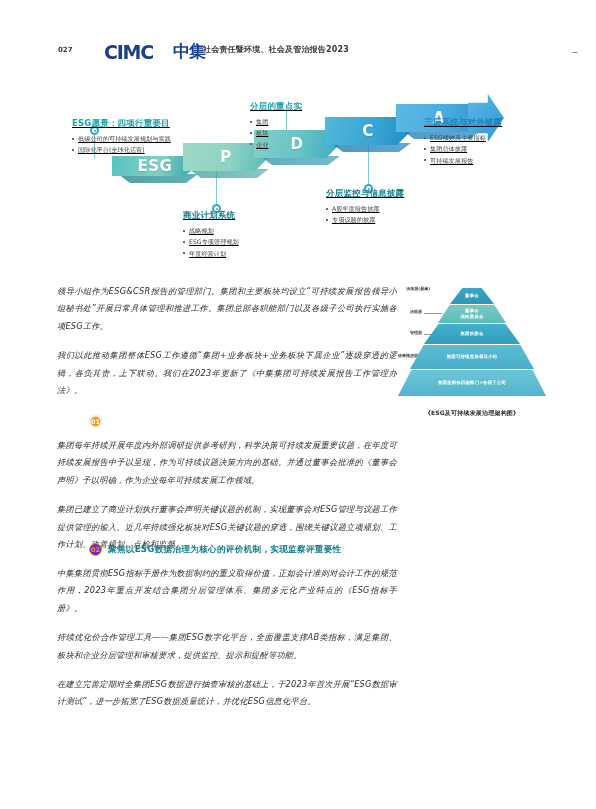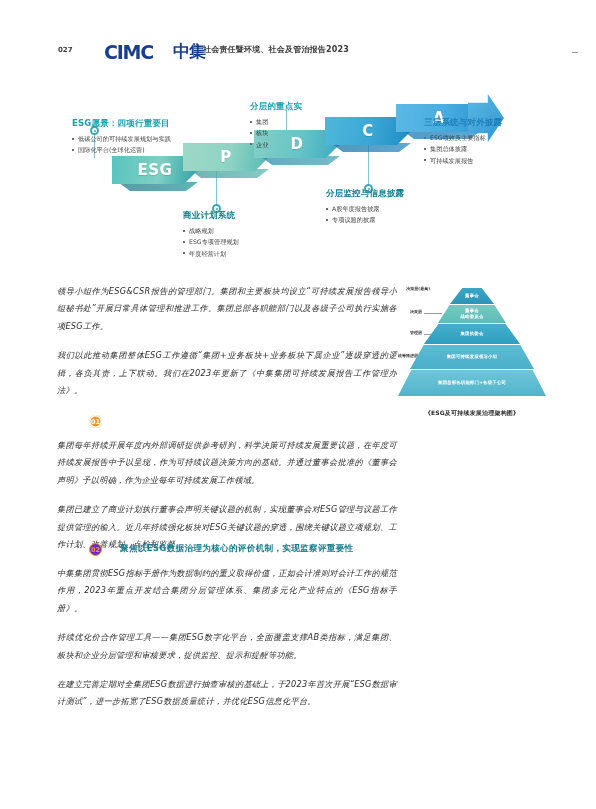--- a/index.html
+++ b/index.html
@@ -43,21 +43,21 @@
     clip-path: polygon(0 0, calc(100% - 14px) 0, 100% 50%, calc(100% - 14px) 100%, 0 100%);
     display:flex; align-items:center; justify-content:center;
   }
   .chev .shadow {
     position:absolute; left:6px; bottom:-7px; width:calc(100% - 6px); height:9px;
     clip-path: polygon(0 0, 100% 0, calc(100% - 12px) 100%, 12px 100%);
     opacity:.75;
   }
   .chev .lbl { font-size:15px; letter-spacing:0.5px; text-shadow:0 1px 1px rgba(0,0,0,.12); }
 
-  .c-esg { left:112px; top:68px;  width:86px; height:28px; }
+  .c-esg { left:112px; top:68px;  width:86px; height:20px; }
   .c-esg .face   { background:linear-gradient(100deg,#57c3c0 0%,#7fd0c2 55%,#2f9fa8 100%); }
   .c-esg .shadow { background:linear-gradient(90deg,#1f7d84,#2d9aa0); }
 
   .c-p   { left:183px; top:55px;  width:86px; height:28px; }
   .c-p .face     { background:linear-gradient(100deg,#9ed8c6 0%,#8fd3c4 55%,#53b9b4 100%); }
   .c-p .shadow   { background:linear-gradient(90deg,#3d9c9c,#5fb6b0); }
 
   .c-d   { left:254px; top:42px;  width:86px; height:28px; }
   .c-d .face     { background:linear-gradient(100deg,#83cfc6 0%,#66c3c6 55%,#3aa9c2 100%); }
   .c-d .shadow   { background:linear-gradient(90deg,#2f8fa6,#47a6ba); }
@@ -82,21 +82,21 @@
     background:#fff; border:2px solid #3ba7bd;
   }
   .node::after{
     content:''; position:absolute; left:1.5px; top:1.5px; width:2px; height:2px;
     border-radius:50%; background:#3ba7bd;
   }
   .vline { position:absolute; width:1px; background:#7ec9d6; }
   .hline { position:absolute; height:1px; background:#7ec9d6; }
 
   
-  .callout { position:absolute; }
+  .callout { position:absolute;text-decoration:underline; }
   .callout h4 {
     font-size:8.5px; font-weight:700; letter-spacing:.2px; white-space:nowrap;
     margin-bottom:3px;
   }
   .callout ul { list-style:none; }
   .callout li {
     font-size:6.2px; color:#3d3d3d; line-height:1.85; white-space:nowrap;
     padding-left:6px; position:relative;
   }
   .callout li::before{
@@ -144,21 +144,21 @@
     font-weight:700;
   }
   .pyr-lead { position:absolute; height:1px; background:#9a9a9a; }
   .pyr-cap {
     position:absolute; left:398px; top:126px; width:148px; text-align:center;
     font-size:6px; font-weight:700; color:#2c2c2c; letter-spacing:.2px;
   }
 
   
   .section { position:absolute; left:57px; width:340px; }
-  .sec-head { display:flex; align-items:flex-start; gap:18px; margin-bottom:9px;padding-left:32px; }
+  .sec-head { display:flex; align-items:flex-end; gap:6px; margin-bottom:9px;padding-left:32px; }
   .badge {
     flex:0 0 auto; width:13px; height:13px; border-radius:50%;
     background:#f0962a; color:#fff; font-size:6.5px; font-weight:700;
     display:flex; align-items:center; justify-content:center;
     box-shadow:0 0 0 1.5px #fff inset;
   }
   .badge.hollow {
     background:#6d28d9; color:#f0962a; border:1.5px solid #f0962a; box-shadow:none;
   }
   .sec-title {

